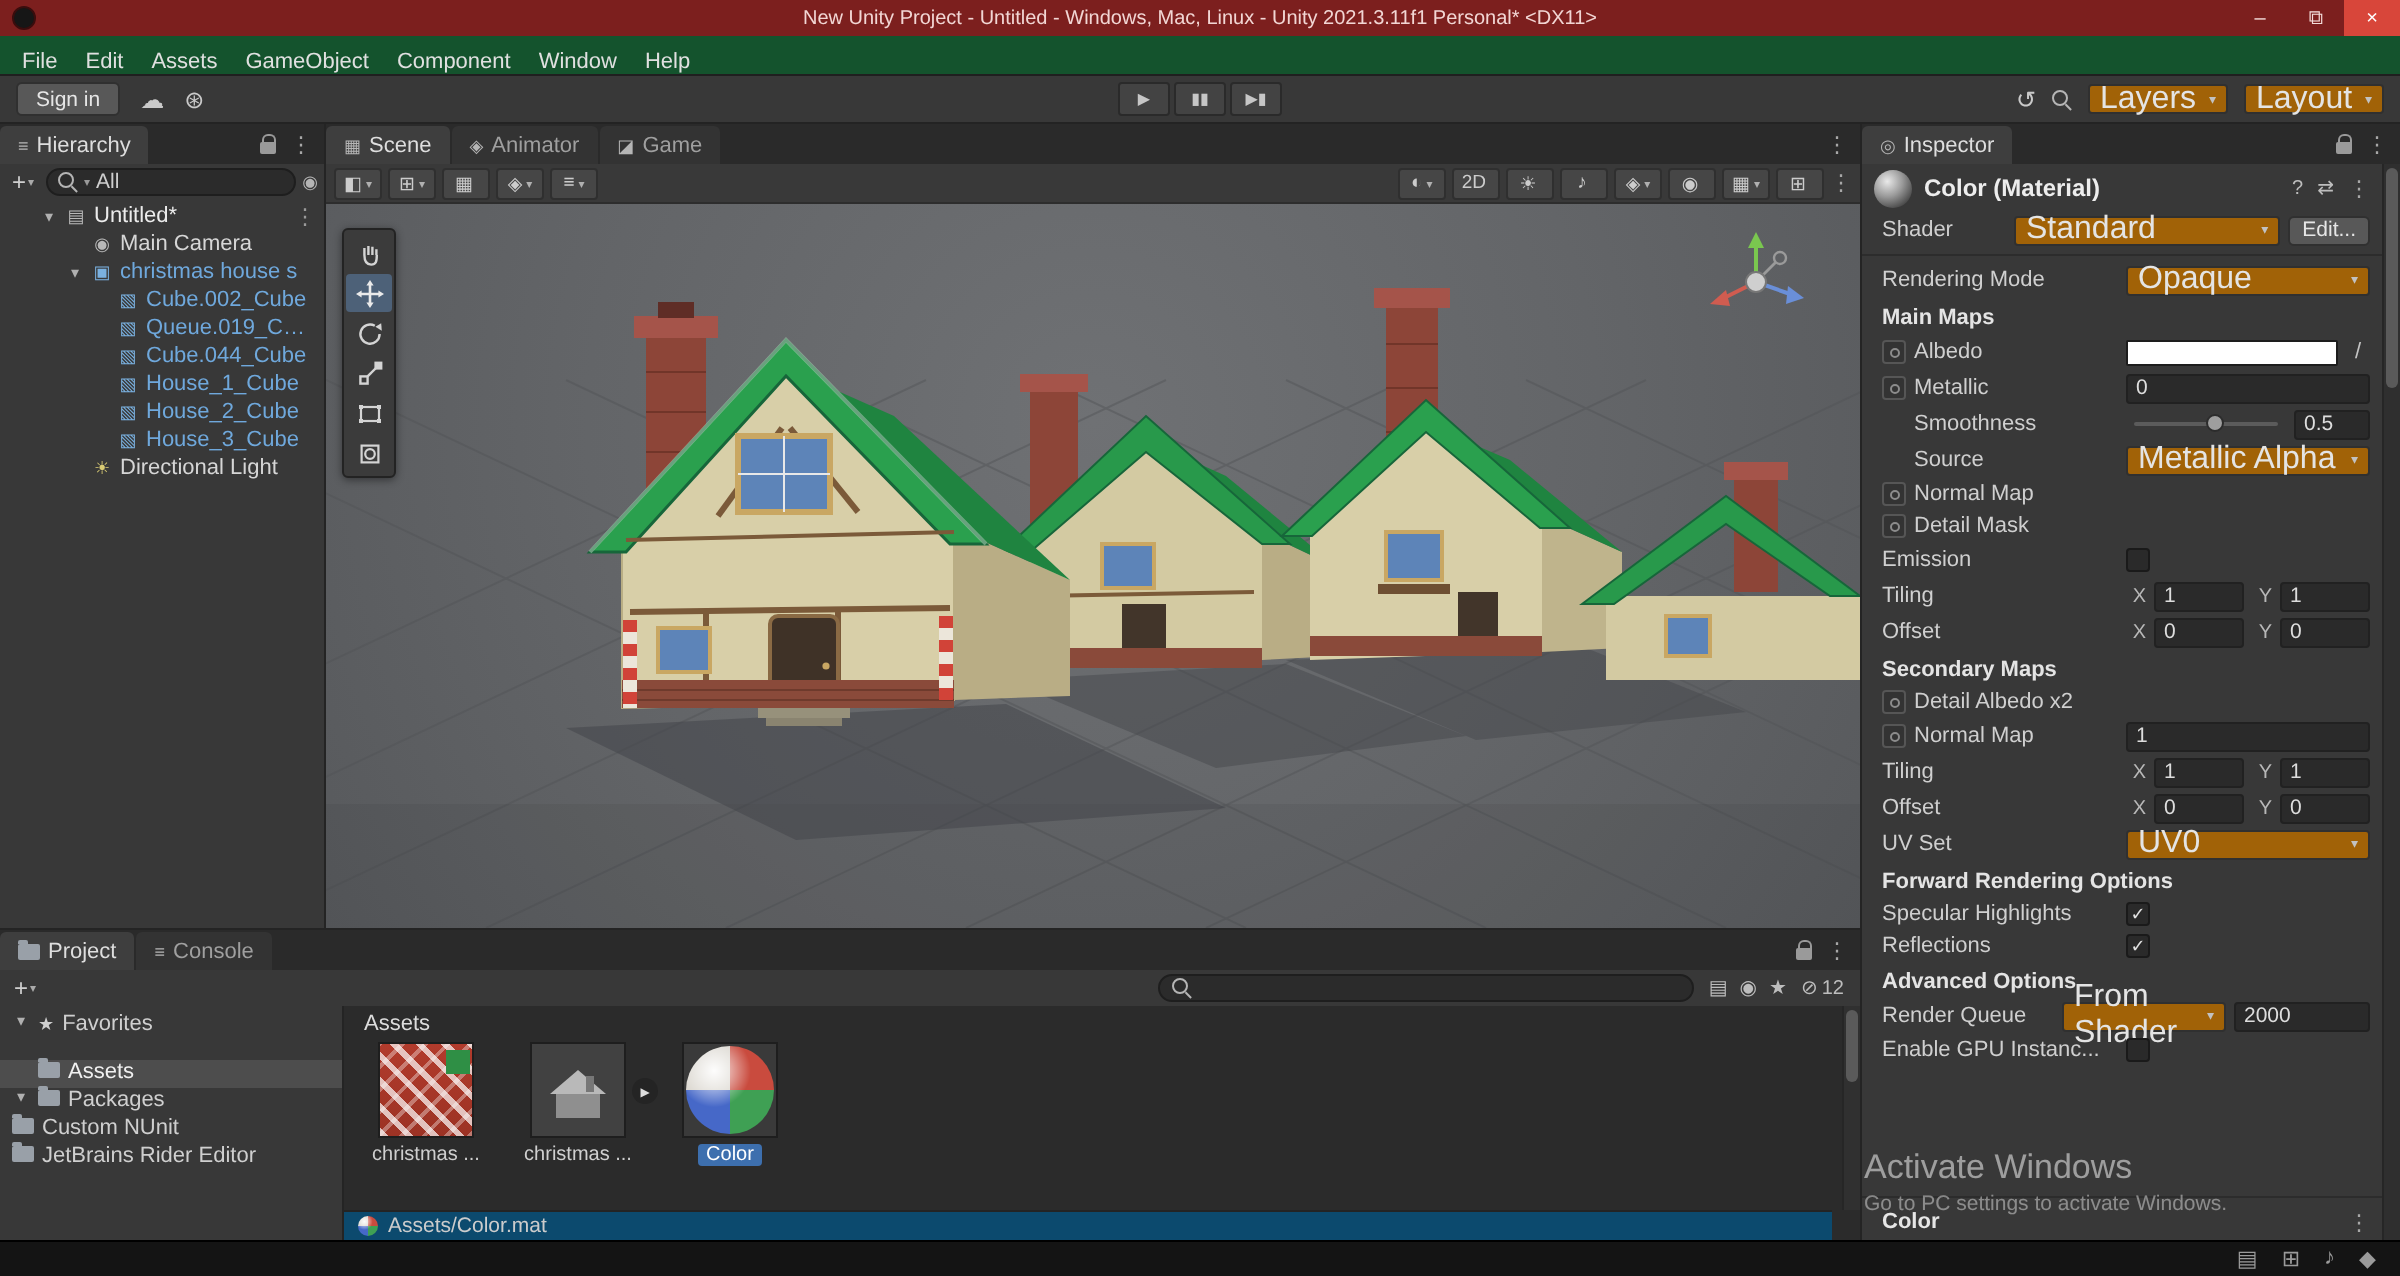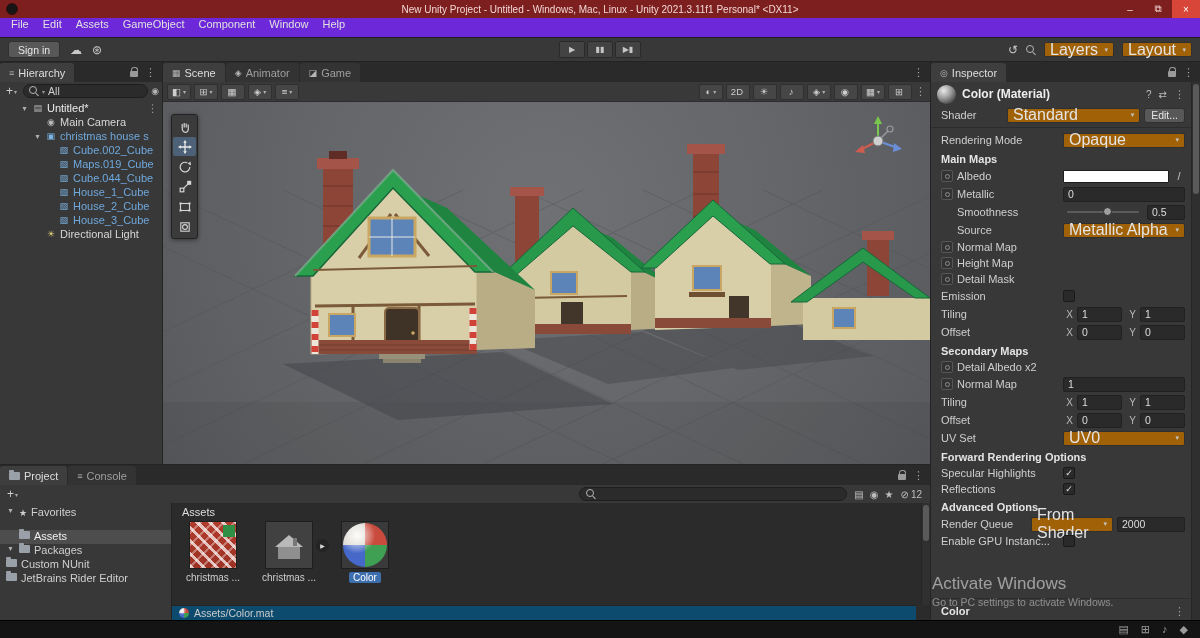--- a/index.html
+++ b/index.html
@@ -9,21 +9,21 @@
 
   
   .title-bar{height:18px;background:#7c1f1e;display:flex;align-items:center;position:relative}
   .unity-logo{width:12px;height:12px;border-radius:50%;background:#161616;border:1px solid #3a0d0d;margin:0 6px;flex:none}
   .tb-title{position:absolute;left:0;right:0;text-align:center;color:#f2d6d4;font-size:10px;pointer-events:none;white-space:nowrap}
   .tb-controls{margin-left:auto;display:flex;z-index:2;height:18px}
   .tb-btn{width:28px;height:18px;display:flex;align-items:center;justify-content:center;font-size:10px;color:#f3dcda}
   .tb-btn.close{background:#d8463a;color:#fff}
 
   
-  .menu-bar{height:20px;background:#6d28d9;border-bottom:1px solid #1f1f1f;display:flex;align-items:flex-start;padding-left:4px}
+  .menu-bar{height:20px;background:#14532d;border-bottom:1px solid #1f1f1f;display:flex;align-items:flex-end;padding-left:4px}
   .menu-item{padding:0 7px;color:#e0e0e0;font-size:11px}
 
   
   .toolbar{height:24px;background:#383838;border-bottom:1px solid #232323;display:flex;align-items:center;position:relative;padding:0 8px}
   .btn{background:#585858;border:1px solid #303030;border-radius:3px;height:17px;display:flex;align-items:center;padding:0 9px;color:#e6e6e6;font-size:10.5px}
   .tbicon{color:#c9c9c9;margin-left:10px;font-size:12px;line-height:1}
   .play-group{position:absolute;left:50%;transform:translateX(-50%);display:flex;gap:2px}
   .pbtn{width:26px;height:17px;background:#434343;border:1px solid #2a2a2a;border-radius:2px;display:flex;align-items:center;justify-content:center;color:#c6c6c6;font-size:8px}
   .tb-right{margin-left:auto;display:flex;align-items:center;gap:8px}
   .dd{background:#a16207;border:1px solid #303030;border-radius:2px;height:15px;display:flex;align-items:center;padding:0 5px;color:#e4e4e4;font-size:16px;min-width:0}
@@ -252,21 +252,21 @@
             <span class="hlabel">christmas house s</span>
           </div>
           <div class="hrow prefab" style="padding-left: 46px;">
             <span class="harrow"></span>
             <span class="hglyph">▧</span>
             <span class="hlabel">Cube.002_Cube</span>
           </div>
           <div class="hrow prefab" style="padding-left: 46px;">
             <span class="harrow"></span>
             <span class="hglyph">▧</span>
-            <span class="hlabel">Maps.019_Cube</span>
+            <span class="hlabel">Queue.019_Cube</span>
           </div>
           <div class="hrow prefab" style="padding-left: 46px;">
             <span class="harrow"></span>
             <span class="hglyph">▧</span>
             <span class="hlabel">Cube.044_Cube</span>
           </div>
           <div class="hrow prefab" style="padding-left: 46px;">
             <span class="harrow"></span>
             <span class="hglyph">▧</span>
             <span class="hlabel">House_1_Cube</span>
@@ -595,24 +595,20 @@
           <div class="dd grow">
               <span>Metallic Alpha</span>
             </div>
         </div>
         <div class="irow slotted" style="height:16px">
           <span class="slot"></span>
           <span class="ilabel">Normal Map</span>
         </div>
         <div class="irow slotted" style="height:16px">
           <span class="slot"></span>
-          <span class="ilabel">Height Map</span>
-        </div>
-        <div class="irow slotted" style="height:16px">
-          <span class="slot"></span>
           <span class="ilabel">Detail Mask</span>
         </div>
         <div class="irow">
           <span class="ilabel">Emission</span>
           <span class="check"></span>
         </div>
         <div class="irow">
           <span class="ilabel">Tiling</span>
           <span class="mini">X</span>
           <div class="field grow">

